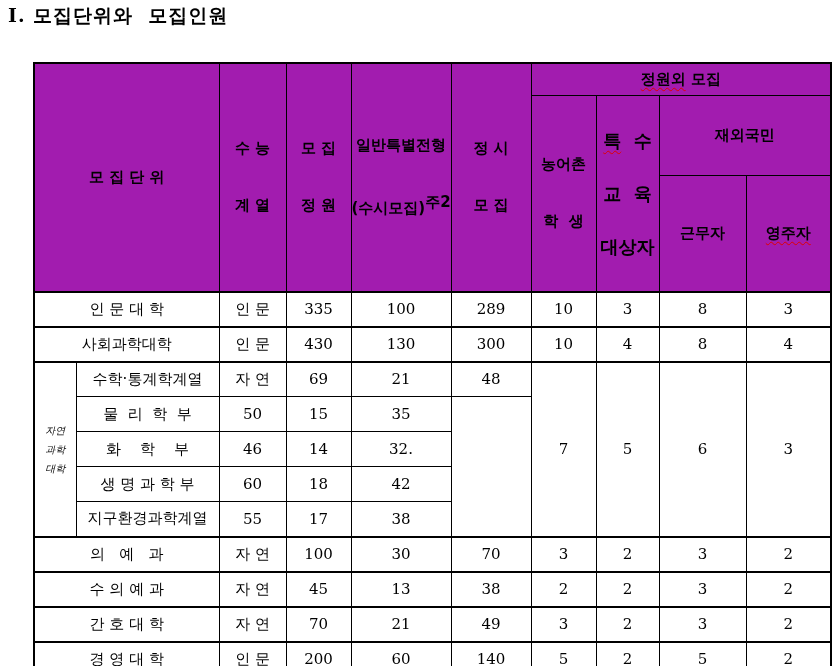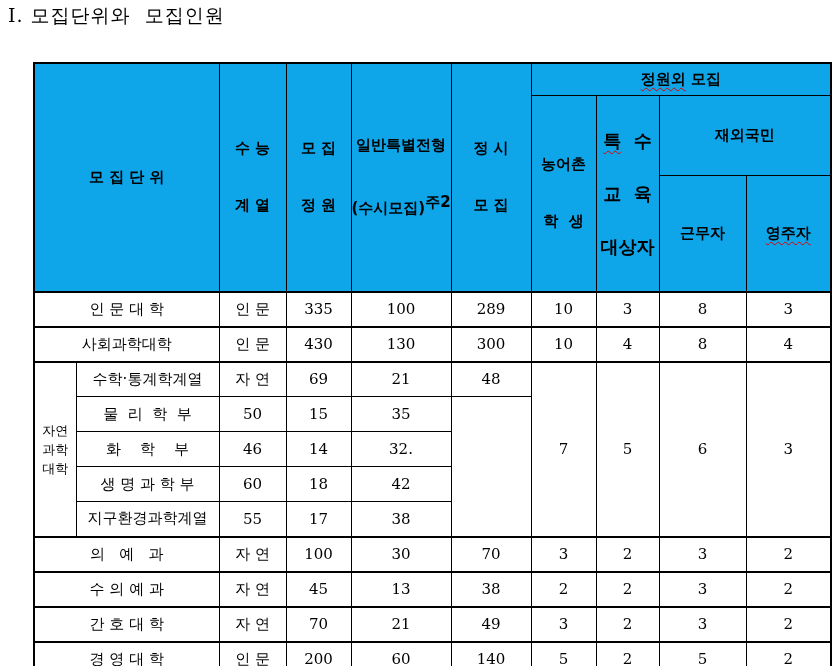--- a/index.html
+++ b/index.html
@@ -1,44 +1,44 @@
 <!DOCTYPE html>
 <html><head>
 <meta charset="utf-8">
 <style>
   * { box-sizing: border-box; }
   html, body { margin: 0; padding: 0; background: #fff; }
   body { font-family: "DejaVu Sans", sans-serif; color: #000; }
   .page { position: relative; width: 840px; height: 666px; background: #ffffff; overflow: hidden; }
   .doc-title {
     position: absolute; left: 8px; top: 3px;
-    font-family: "DejaVu Serif", serif; font-weight: normal; font-size: 19px;
+    font-family: "DejaVu Serif", serif; font-weight: bold; font-size: 19px;
     white-space: pre; letter-spacing: 1px;
   }
   table.adm {
     position: absolute; left: 33px; top: 62px; width: 797px;
     border-collapse: collapse; table-layout: fixed;
     border: 2px solid #000;
   }
   td {
     border: 1px solid #000; text-align: center; vertical-align: middle;
     padding: 0; white-space: pre; overflow: hidden; font-size: 15px;
   }
-  thead td { background: #0ea5e9; font-weight: bold; }
+  thead td { background: #a21caf; font-weight: bold; }
   thead tr.h1 { height: 32px; }
   thead tr.h2 { height: 23px; }
   thead tr.h3 { height: 33px; }
   .hb2 { border-bottom: 2px solid #000; }
   .hline { line-height: 21px; }
   .hline3 { line-height: 17px; font-size: 18px; }
   tbody tr { height: 35px; }
   tr.maj > td { border-top: 2px solid #000; }
   .name { font-size: 15px; }
   .num { font-family: "DejaVu Serif", serif; font-size: 15px; }
-  .glabel { white-space: pre-line; font-size: 13px; line-height: 19px; }
+  .glabel { white-space: pre-line; font-size: 10px; line-height: 19px; font-style: italic; }
   sup { font-size: 15px; font-weight: bold; }
   .wavy {
     text-decoration: underline wavy #E00000;
     text-decoration-thickness: 1px;
     text-underline-offset: 3px;
   }
 </style>
 </head>
 <body>
 

